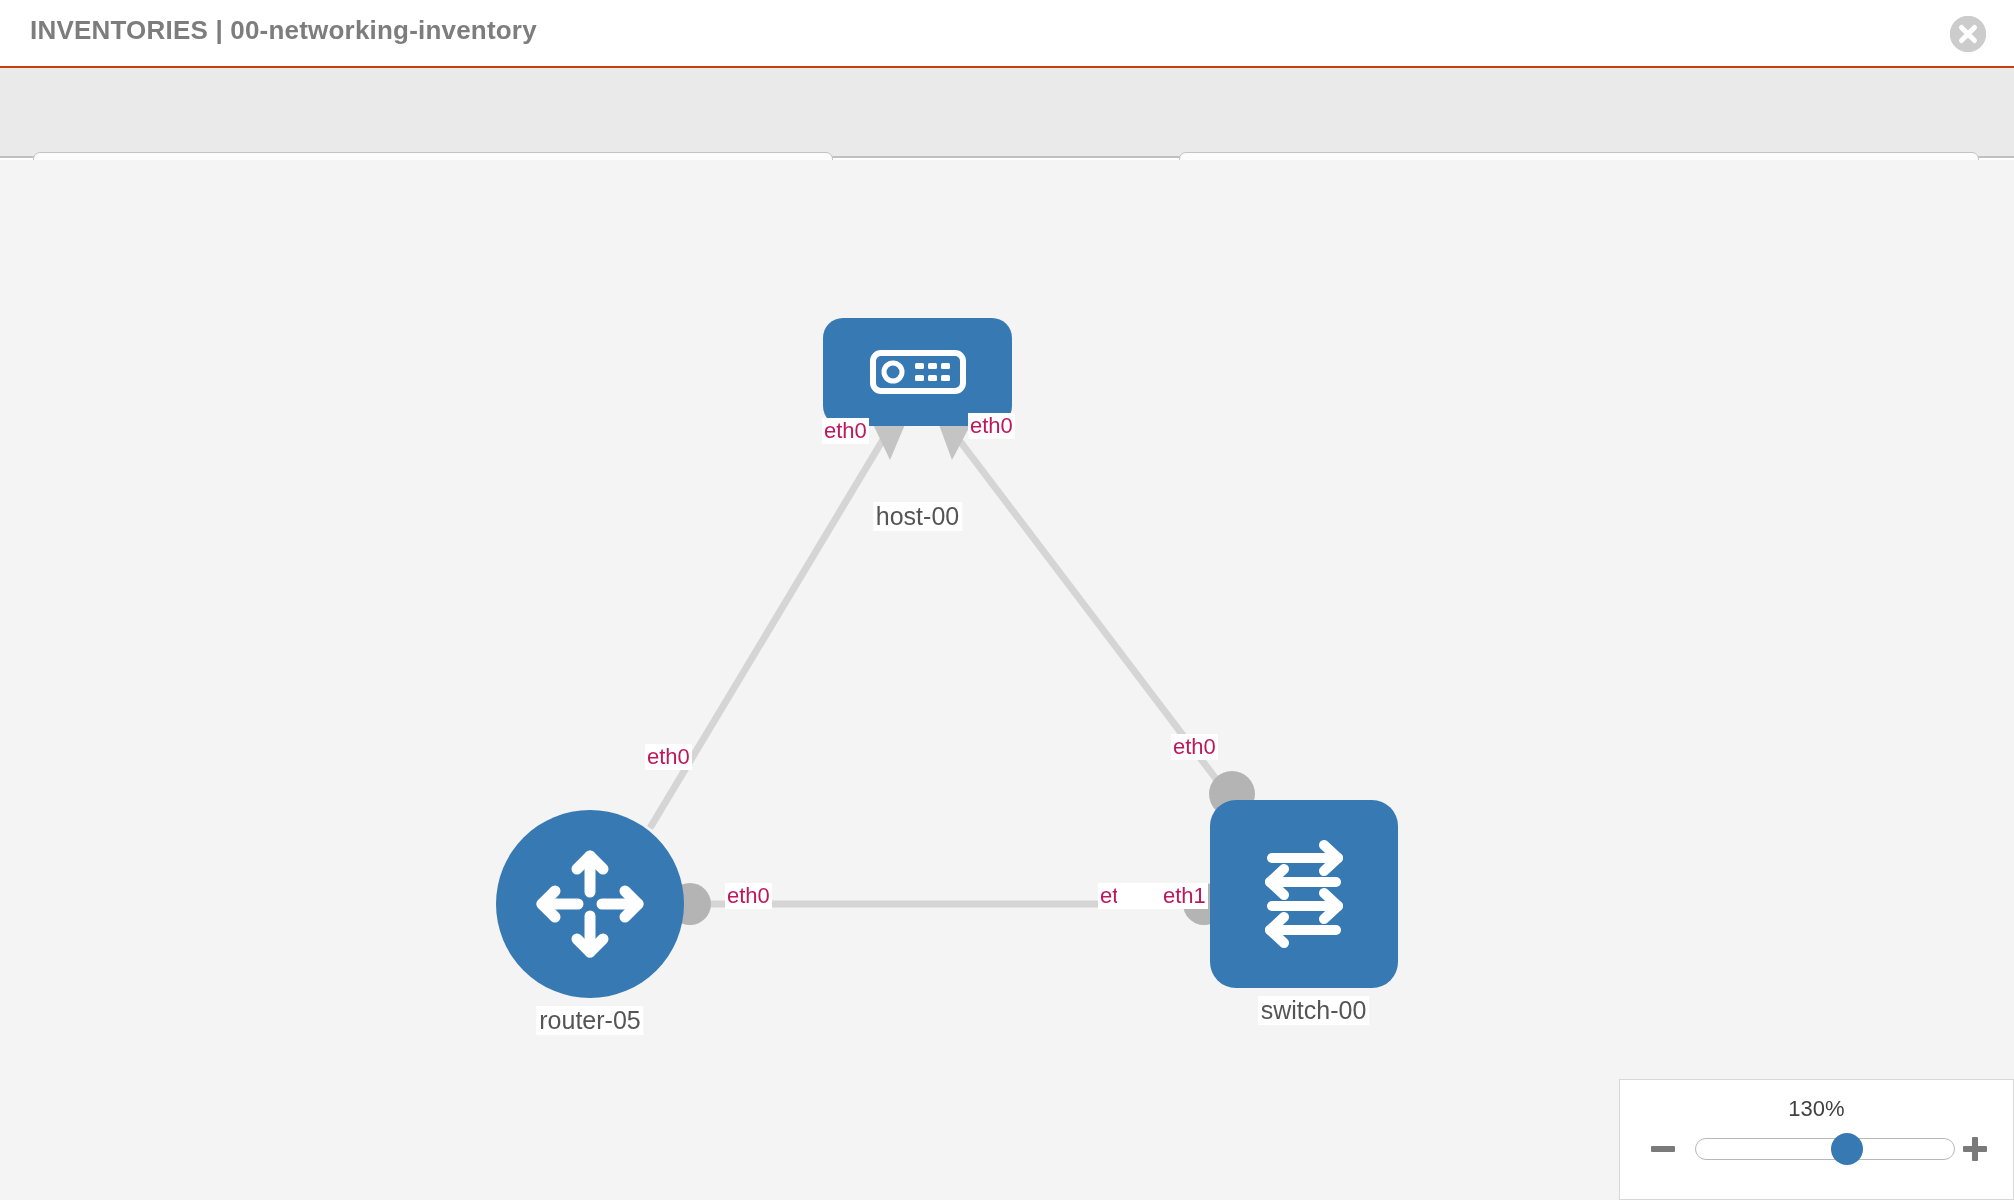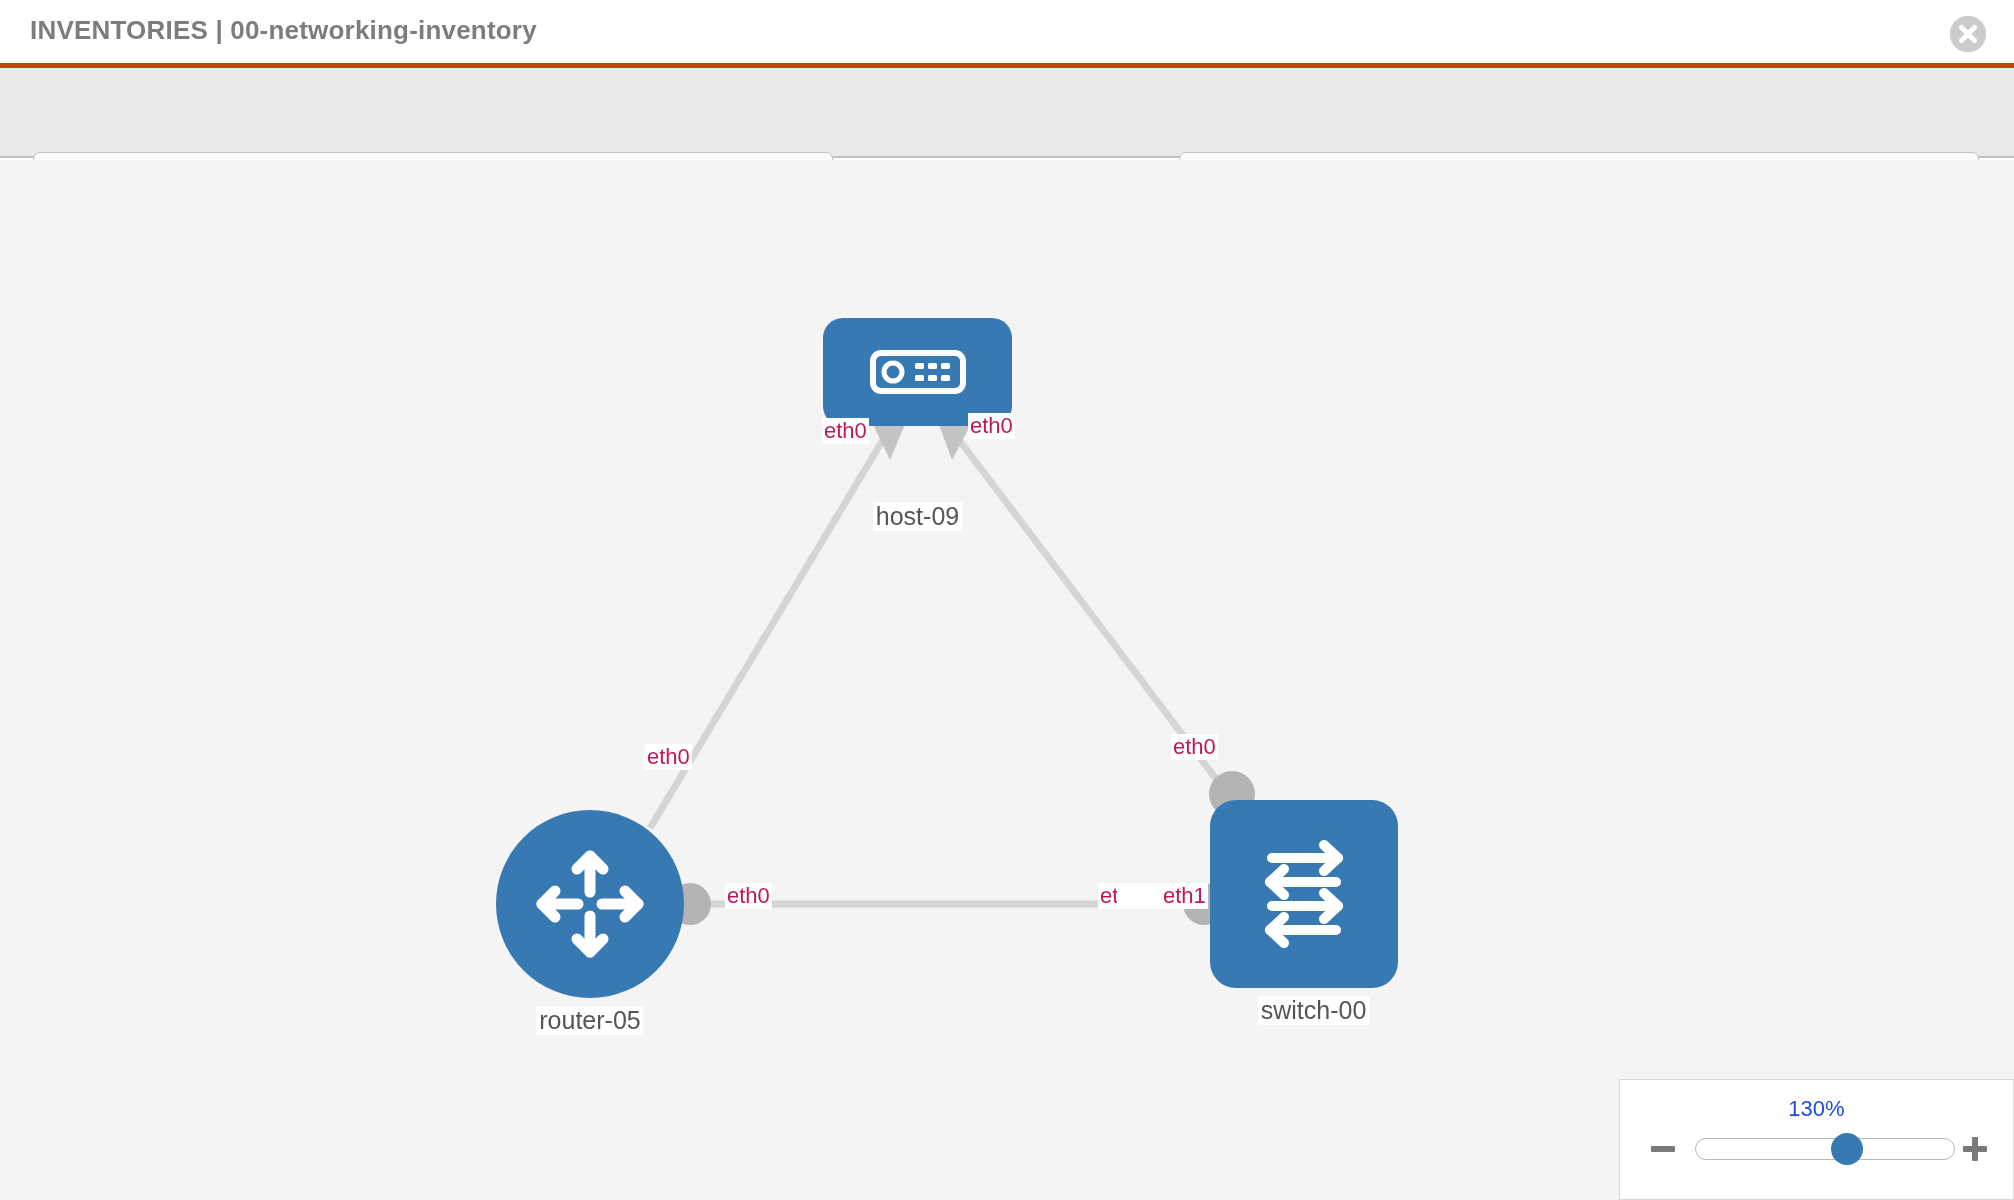--- a/index.html
+++ b/index.html
@@ -11,21 +11,21 @@
     background: #ffffff;
     font-family: "Liberation Sans", sans-serif;
   }
 
   
   .header {
     position: absolute;
     left: 0; top: 0;
     width: 2014px; height: 68px;
     background: #ffffff;
-    border-bottom: 5px solid #c2410c;
+    border-bottom: 2px solid #c2410c;
   }
   .page-title {
     position: absolute;
     left: 30px; top: 15px;
     font-size: 26px;
     font-weight: bold;
     color: #7d7d7d;
     letter-spacing: 0.2px;
     white-space: nowrap;
   }
@@ -165,21 +165,21 @@
     left: 1619px; top: 1079px;
     width: 395px; height: 121px;
     background: #ffffff;
     border: 1px solid #d8d8d8;
   }
   .zoom-value {
     position: absolute;
     left: 50%; top: 16px;
     transform: translateX(-50%);
     font-size: 22px;
-    color: #1d4ed8;
+    color: #404040;
   }
   .zoom-minus, .zoom-plus {
     position: absolute;
     top: 54px;
     width: 30px; height: 30px;
     cursor: pointer;
   }
   .zoom-minus { left: 28px; }
   .zoom-plus  { left: 340px; }
   .zoom-minus::before {
@@ -284,21 +284,21 @@
         <rect x="3" y="3" width="90" height="38" rx="8" ry="8" fill="none" stroke="#ffffff" stroke-width="6"></rect>
         <circle cx="23" cy="22" r="9" fill="none" stroke="#ffffff" stroke-width="5"></circle>
         <rect x="45" y="13" width="9" height="6" rx="1.5" fill="#ffffff"></rect>
         <rect x="58" y="13" width="9" height="6" rx="1.5" fill="#ffffff"></rect>
         <rect x="71" y="13" width="9" height="6" rx="1.5" fill="#ffffff"></rect>
         <rect x="45" y="25" width="9" height="6" rx="1.5" fill="#ffffff"></rect>
         <rect x="58" y="25" width="9" height="6" rx="1.5" fill="#ffffff"></rect>
         <rect x="71" y="25" width="9" height="6" rx="1.5" fill="#ffffff"></rect>
       </svg>
     </div>
-    <div class="node-label">host-09</div>
+    <div class="node-label">host-00</div>
   </div>
 
   <div class="node" id="node-router">
     <div class="node-shape">
       <svg width="116" height="116" viewBox="0 0 116 116" aria-hidden="true">
         <g stroke="#ffffff" stroke-width="11" stroke-linecap="round" stroke-linejoin="round" fill="none">
           <path d="M58 46 L58 10"></path>
             <path d="M45 23 L58 10 L71 23"></path>
           <path d="M58 70 L58 106"></path>
             <path d="M45 93 L58 106 L71 93"></path>

